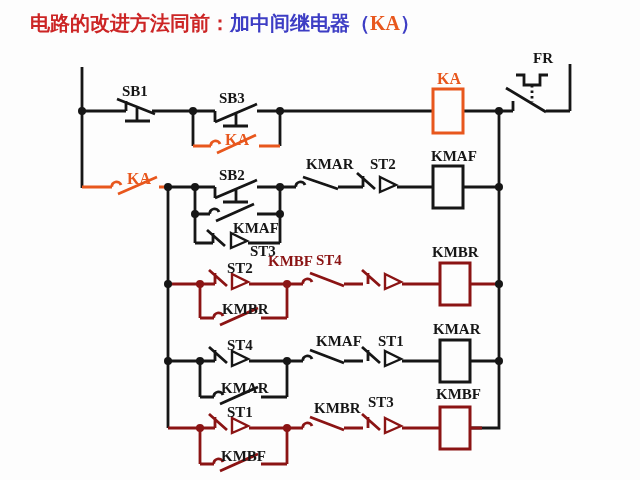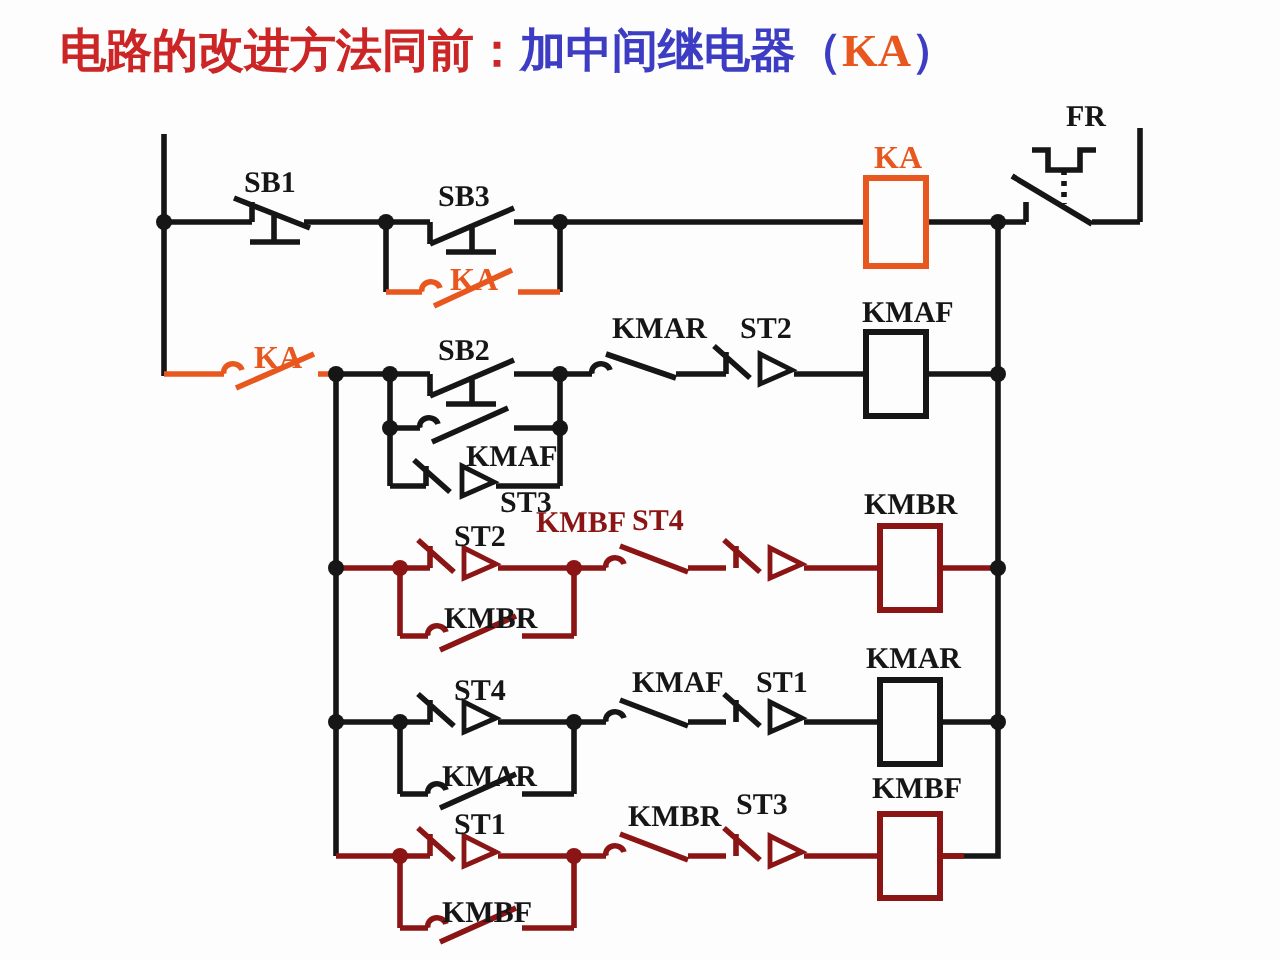--- a/index.html
+++ b/index.html
@@ -2,21 +2,21 @@
 <html style="--black: #161616; --orange: #E8571D; --darkred: #8B1414; --title-red: #CC2525; --title-blue: #3D3DC4; --bg: #FDFDFD;"><head>
 <meta charset="utf-8">
 <style>
   :root{
     --black:#161616; --orange:#E8571D; --darkred:#8B1414;
     --title-red:#CC2525; --title-blue:#3D3DC4; --bg:#FDFDFD;
   }
   html,body{margin:0;padding:0;}
   body{width:640px;height:480px;background:var(--bg);position:relative;overflow:hidden;
        font-family:"Liberation Serif","DejaVu Serif",serif;}
-  .title{position:absolute;left:30px;top:10px;font-size:23px;font-weight:bold;
+  .title{position:absolute;left:30px;top:10px;font-size:20px;font-weight:bold;
          letter-spacing:0px;white-space:nowrap;}
   .t-red{color:var(--title-red);}
   .t-blue{color:var(--title-blue);}
   .t-orange{color:var(--orange);}
   svg{position:absolute;left:0;top:0;}
   .w{fill:none;stroke:var(--black);stroke-width:2.8;stroke-linecap:butt;stroke-linejoin:miter;}
   .w-o{fill:none;stroke:var(--orange);stroke-width:2.8;stroke-linecap:butt;}
   .w-r{fill:none;stroke:var(--darkred);stroke-width:2.8;stroke-linecap:butt;}
   .coil{fill:none;stroke-width:3;}
   .coil-k{stroke:var(--black);}

